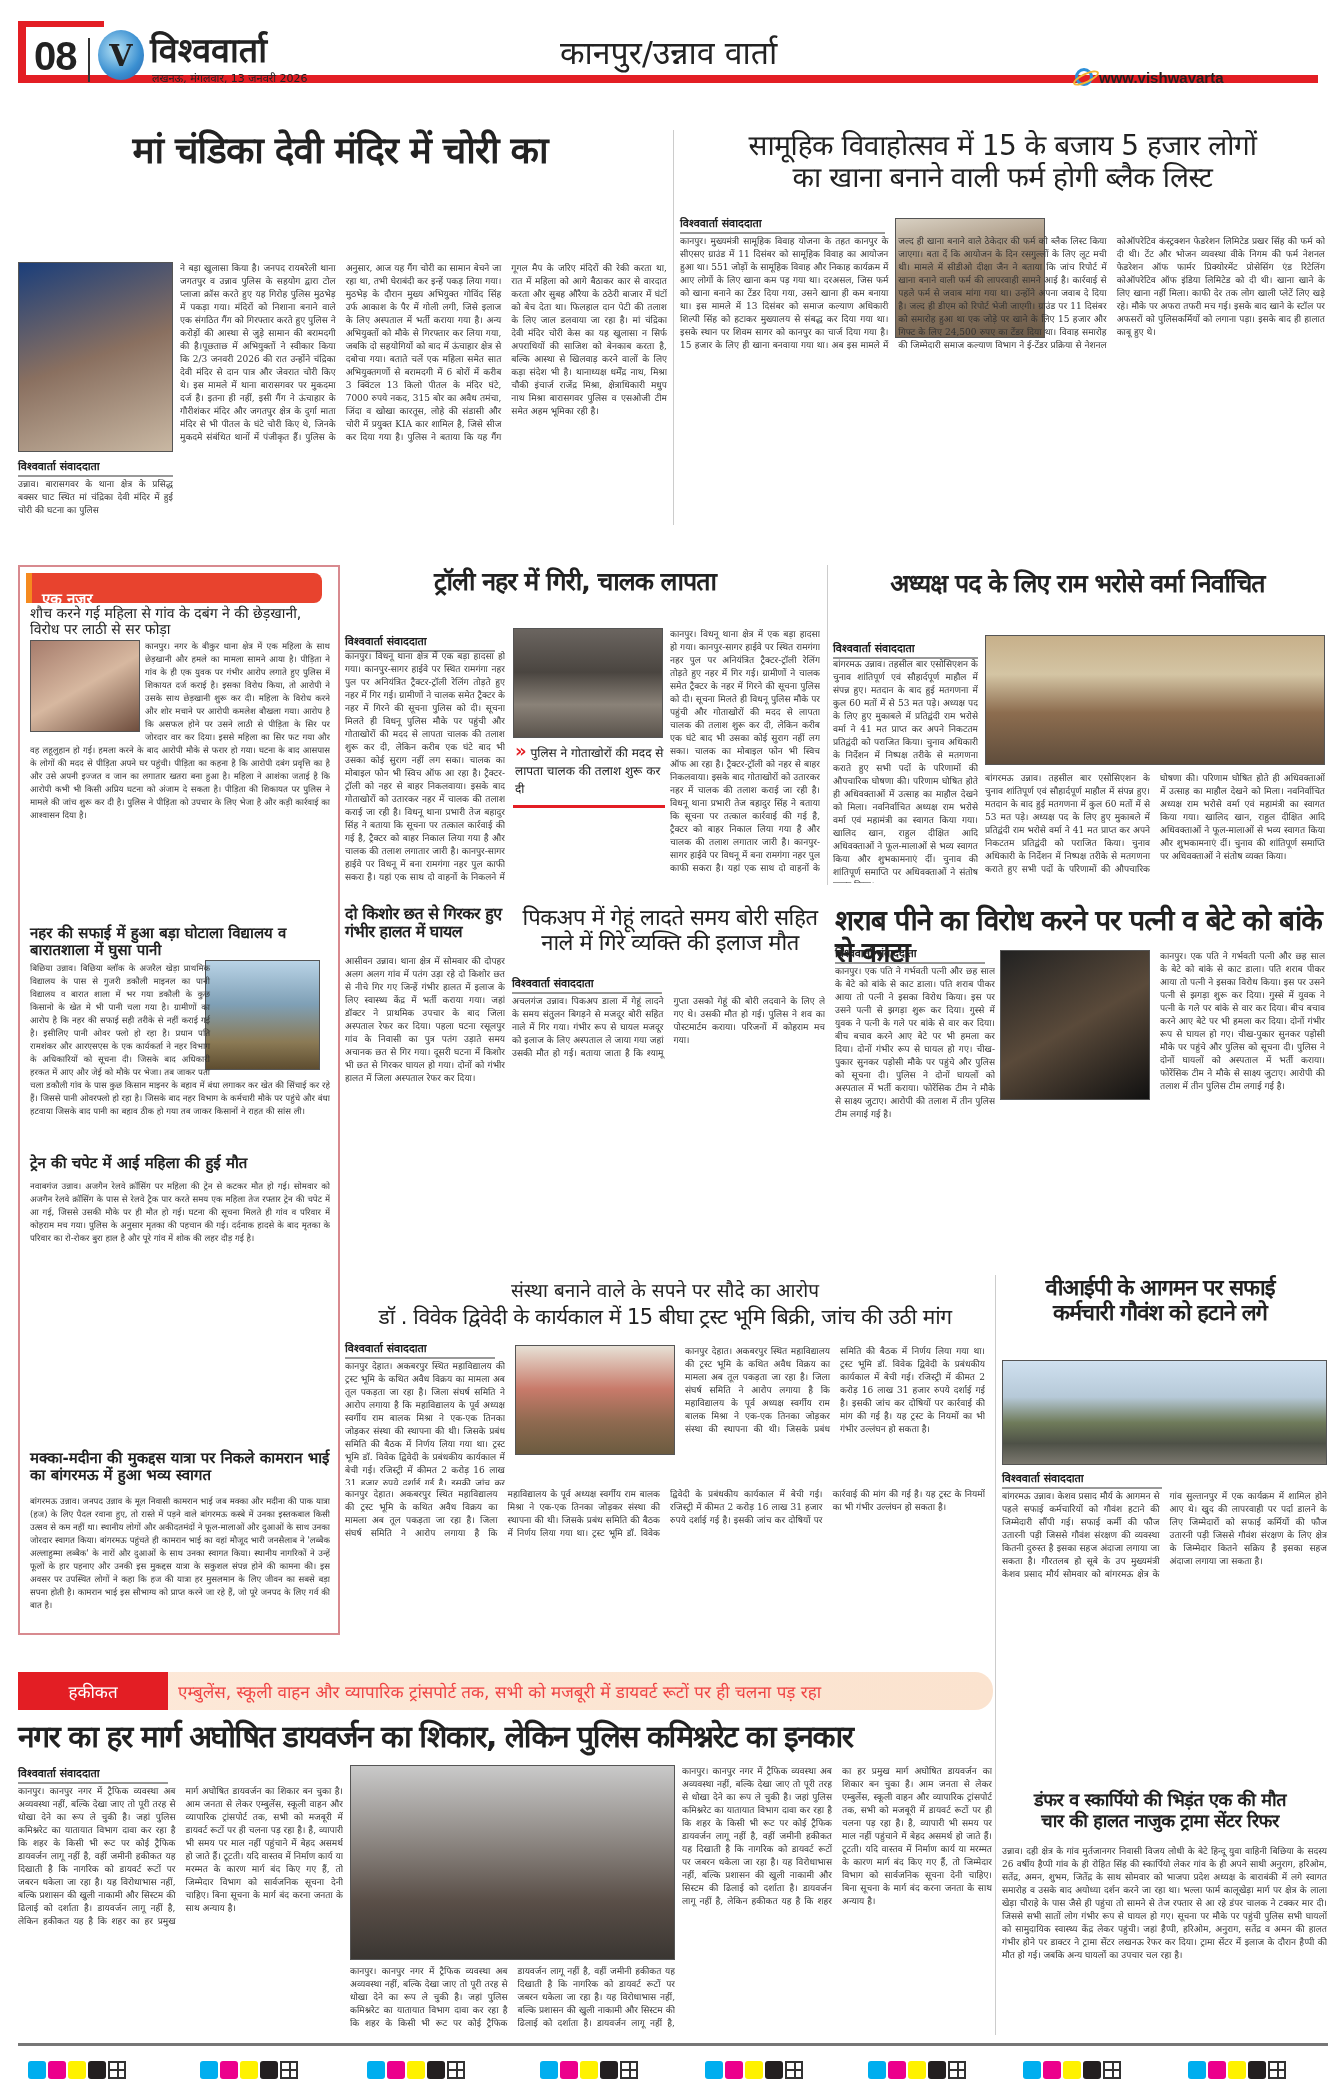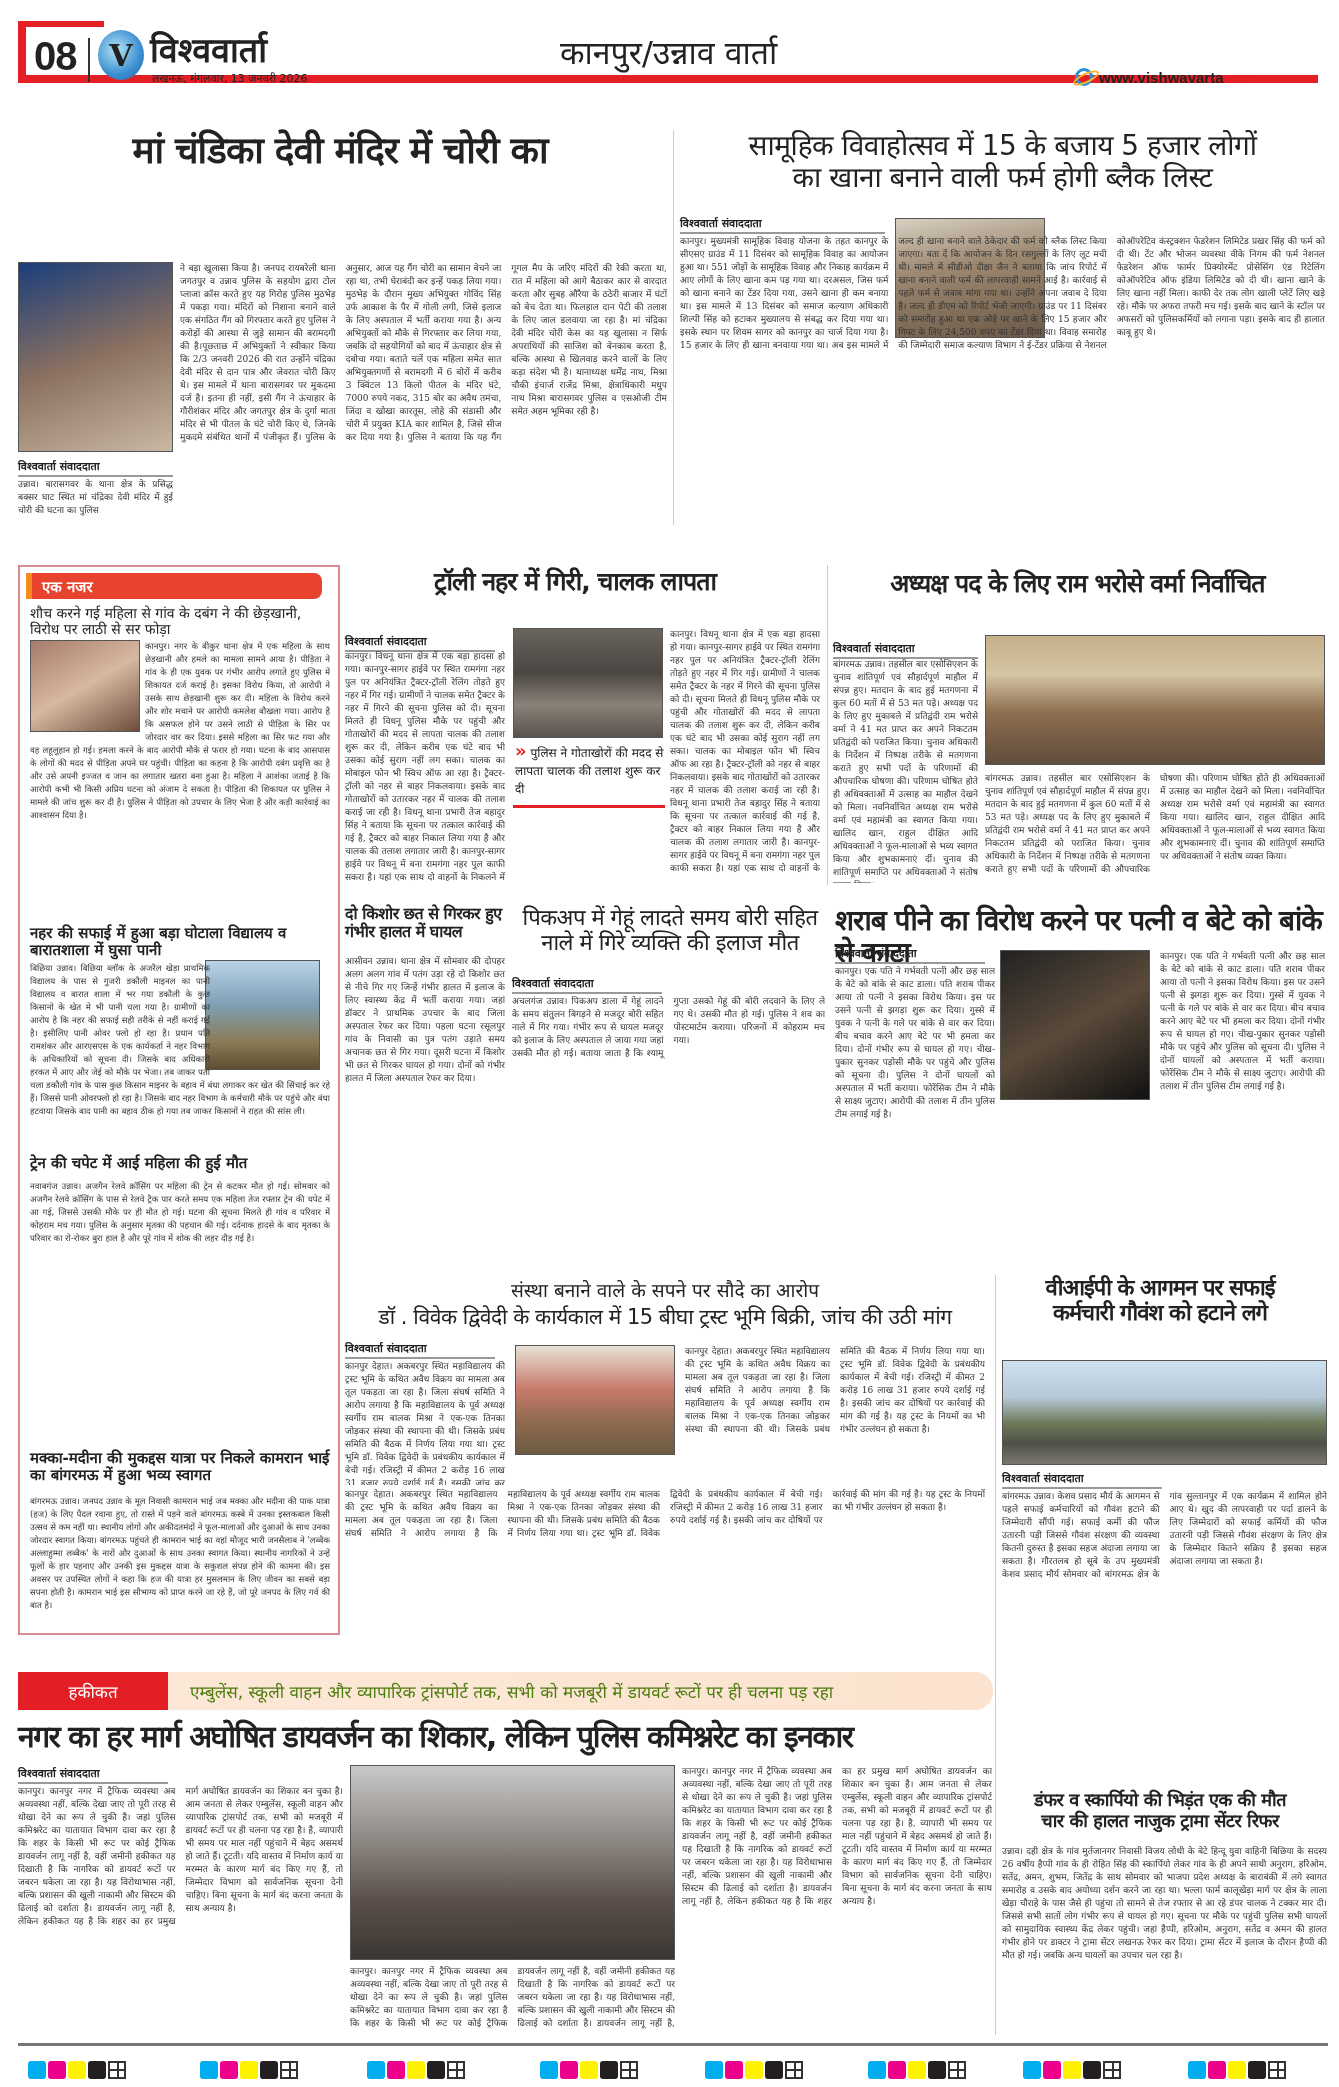--- a/index.html
+++ b/index.html
@@ -23,26 +23,26 @@
   .body-text { font: 9px/13px "DejaVu Serif", serif; color: #333; text-align: justify; column-gap: 10px; overflow: hidden; }
   .photo { background: linear-gradient(135deg, #6b5e52, #a89a8c 40%, #4a3d33); border: 1px solid #555; }
   .photo.blue { background: linear-gradient(160deg, #1b3e7a, #8a7060 50%, #c9b8a3); }
   .photo.water { background: linear-gradient(180deg, #b9d3e6, #7fa0b6 40%, #8b7a55 75%, #5e4d30); }
   .photo.road { background: linear-gradient(180deg, #cfe0ef, #b6c9d8 35%, #6f7b5a 60%, #4e5147 80%, #7b786f); }
   .photo.crowd { background: linear-gradient(170deg, #d8d0c2, #9d8871 40%, #6b5a48); }
   .photo.traffic { background: linear-gradient(180deg, #c9c9c9, #8b8580 40%, #5a4f48 70%, #3a3632); }
   .photo.night { background: linear-gradient(150deg, #222, #5a4a3a 50%, #111); }
   .photo.gate { background: linear-gradient(180deg, #e7e1d6, #c87a6a 40%, #8f6a50 70%, #6b5b40); }
   .ek-nazar { left: 18px; top: 565px; width: 322px; height: 1070px; border: 2px solid #d88a8f; }
-  .ek-nazar-tag { left: 26px; top: 573px; width: 296px; height: 26px; background: #e8432e; border-radius: 0 8px 8px 0; border-left: 6px solid #f58a1f; color: #fff; font: bold 15px "DejaVu Sans", sans-serif; padding: 3px 10px; }
+  .ek-nazar-tag { left: 26px; top: 573px; width: 296px; height: 26px; background: #e8432e; border-radius: 0 8px 8px 0; border-left: 6px solid #f58a1f; color: #fff; font: bold 15px "DejaVu Sans", sans-serif; padding: 15px 10px; }
   .hr-red { height: 3px; background: #e31e24; }
   .hr-gray { height: 2px; background: #777; }
   .haqeeqat-bar { left: 18px; top: 1672px; width: 975px; height: 38px; border-radius: 0 18px 18px 0; background: linear-gradient(90deg, #fde9d9, #fbe3cf); }
   .haqeeqat-tag { left: 18px; top: 1672px; width: 150px; height: 38px; background: #e31e24; color: #fff; font: 17px "DejaVu Sans", sans-serif; display:flex; align-items:center; justify-content:center; }
-  .haqeeqat-text { left: 190px; top: 1680px; font: 17px "DejaVu Sans", sans-serif; color: #4d7c0f; }
+  .haqeeqat-text { left: 178px; top: 1680px; font: 17px "DejaVu Sans", sans-serif; color: #ef4444; }
   .caption-arrow { color: #e31e24; font-weight: bold; font-size: 18px; }
   .caption { font: 15px/22px "DejaVu Sans", sans-serif; color: #222; }
   .colorbars { left: 0; top: 2055px; width: 1339px; height: 32px; }
   .colorbar-group { position: absolute; top: 6px; display: flex; gap: 2px; }
   .swatch { width: 18px; height: 18px; border-radius: 3px; }
   .reg-mark { width: 18px; height: 18px; border: 2px solid #333; position: relative; }
   .reg-mark::before { content:""; position:absolute; left:7px; top:0; width:2px; height:14px; background:#333; }
   .reg-mark::after { content:""; position:absolute; left:0; top:6px; width:14px; height:2px; background:#333; }
   .col-divider { position: absolute; width: 1px; background: #ccc; }
 </style>

